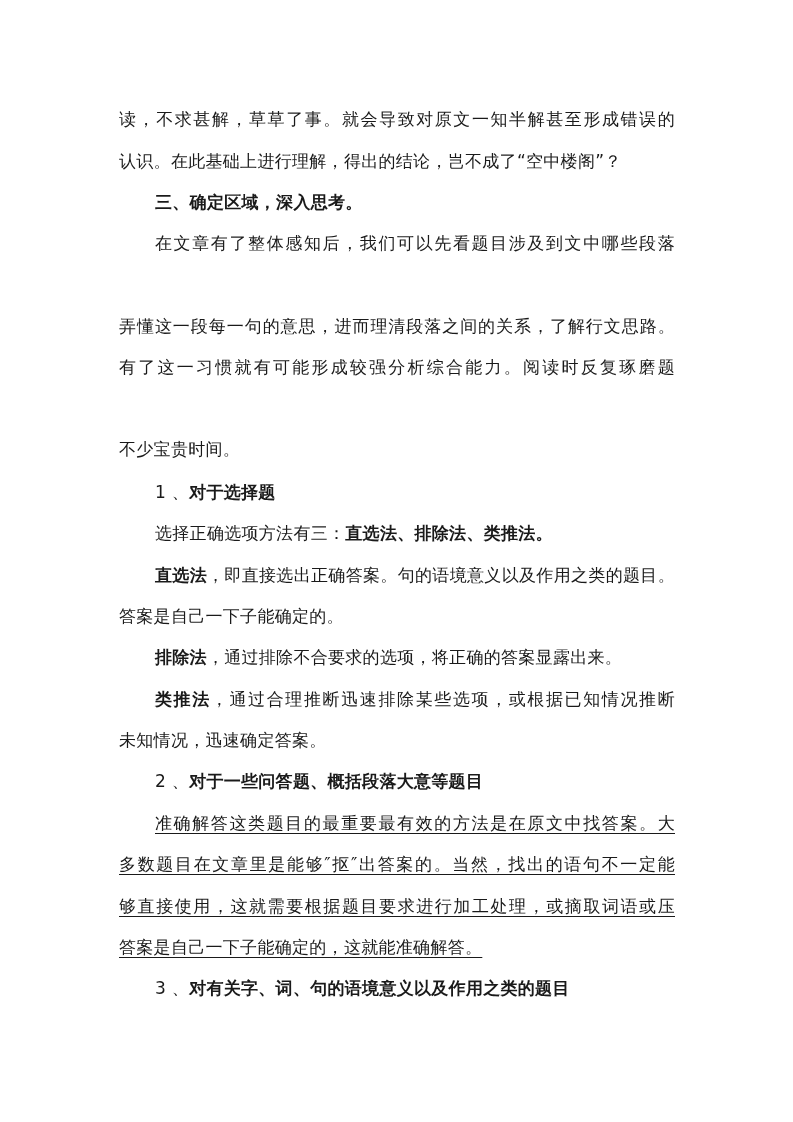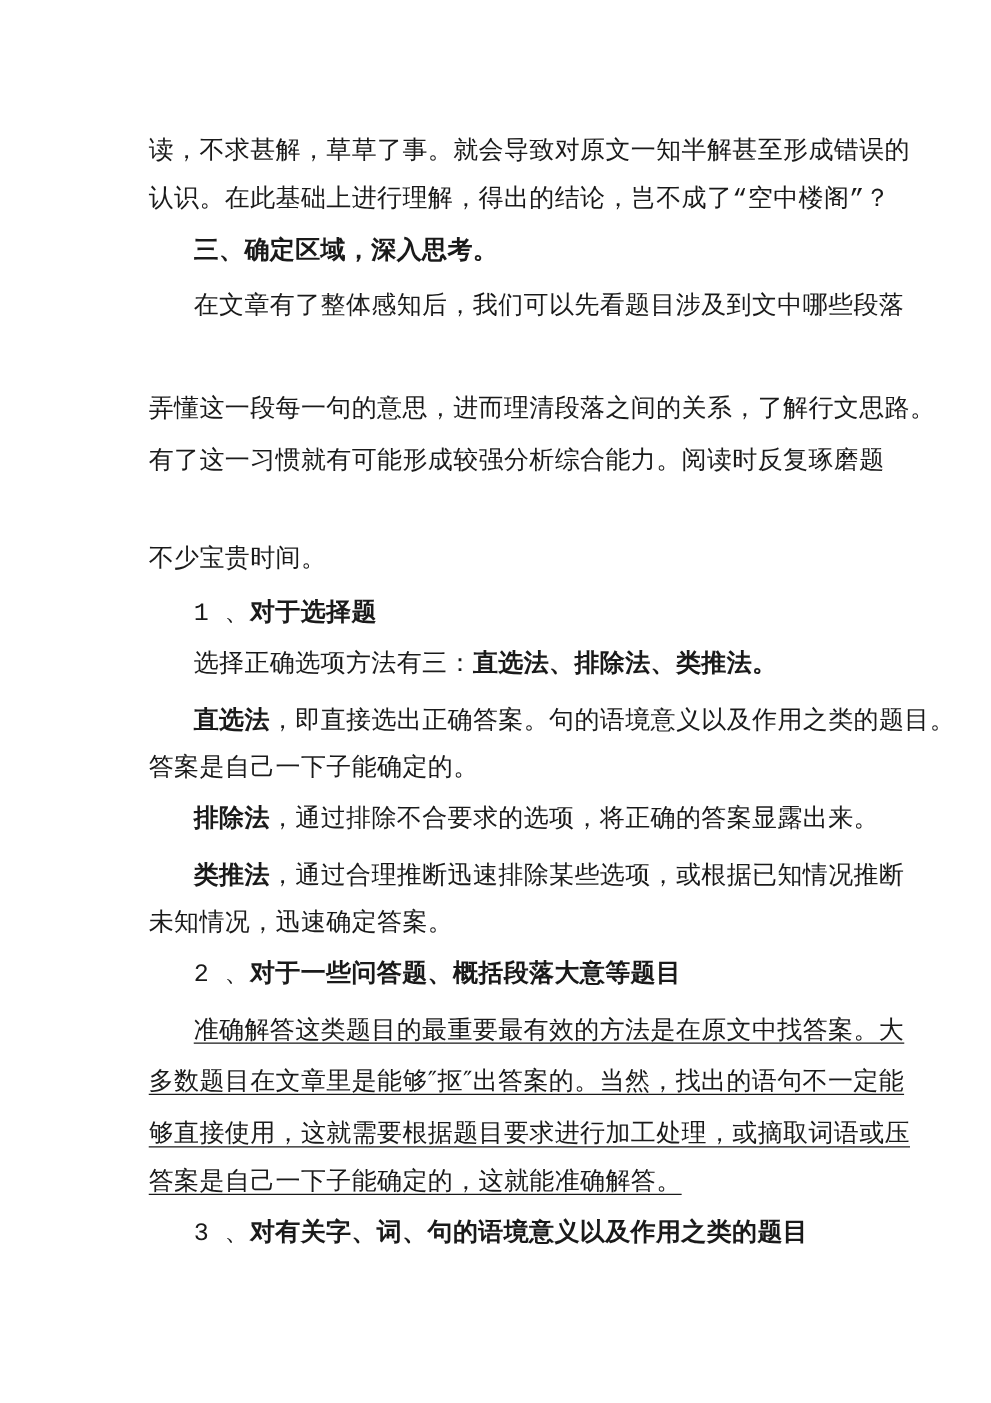--- a/index.html
+++ b/index.html
@@ -1,22 +1,22 @@
 <!DOCTYPE html>
 <html><head>
   <meta charset="utf-8">
   <style>
     html, body { margin: 0; padding: 0; background: #ffffff; }
     body { width: 793px; height: 1122px; position: relative; overflow: hidden;
       font-family: "DejaVu Sans", "Liberation Sans", sans-serif; color: #1a1a1a; }
     .page { position: absolute; left: 0; top: 0; width: 793px; height: 1122px; background: #fff; }
-    .line { position: absolute; left: 119px; width: 556px; height: 24px; font-size: 20px;
+    .line { position: absolute; left: 119px; width: 556px; height: 24px; font-size: 17px;
       line-height: 24px; white-space: nowrap; letter-spacing: 0.3px; text-align: justify; text-align-last: justify; }
     .indent { left: 155px; width: 520px; }
-    .nojust { text-align: center; text-align-last: left; font-family: Liberation Mono, monospace; }
+    .nojust { text-align: center; text-align-last: left; }
     .b { font-weight: bold; }
     .ul { text-decoration: underline; text-decoration-thickness: 1px; text-underline-offset: 4px; margin-top: 44px; }
   </style>
 </head>
 <body>
 
 <div class="page">
   <div class="line" style="top:107px">读，不求甚解，草草了事。就会导致对原文一知半解甚至形成错误的</div>
   <div class="line nojust" style="top:149px">认识。在此基础上进行理解，得出的结论，岂不成了“空中楼阁”？</div>
   <div class="line indent nojust b" style="top:190px">三、确定区域，深入思考。</div>

